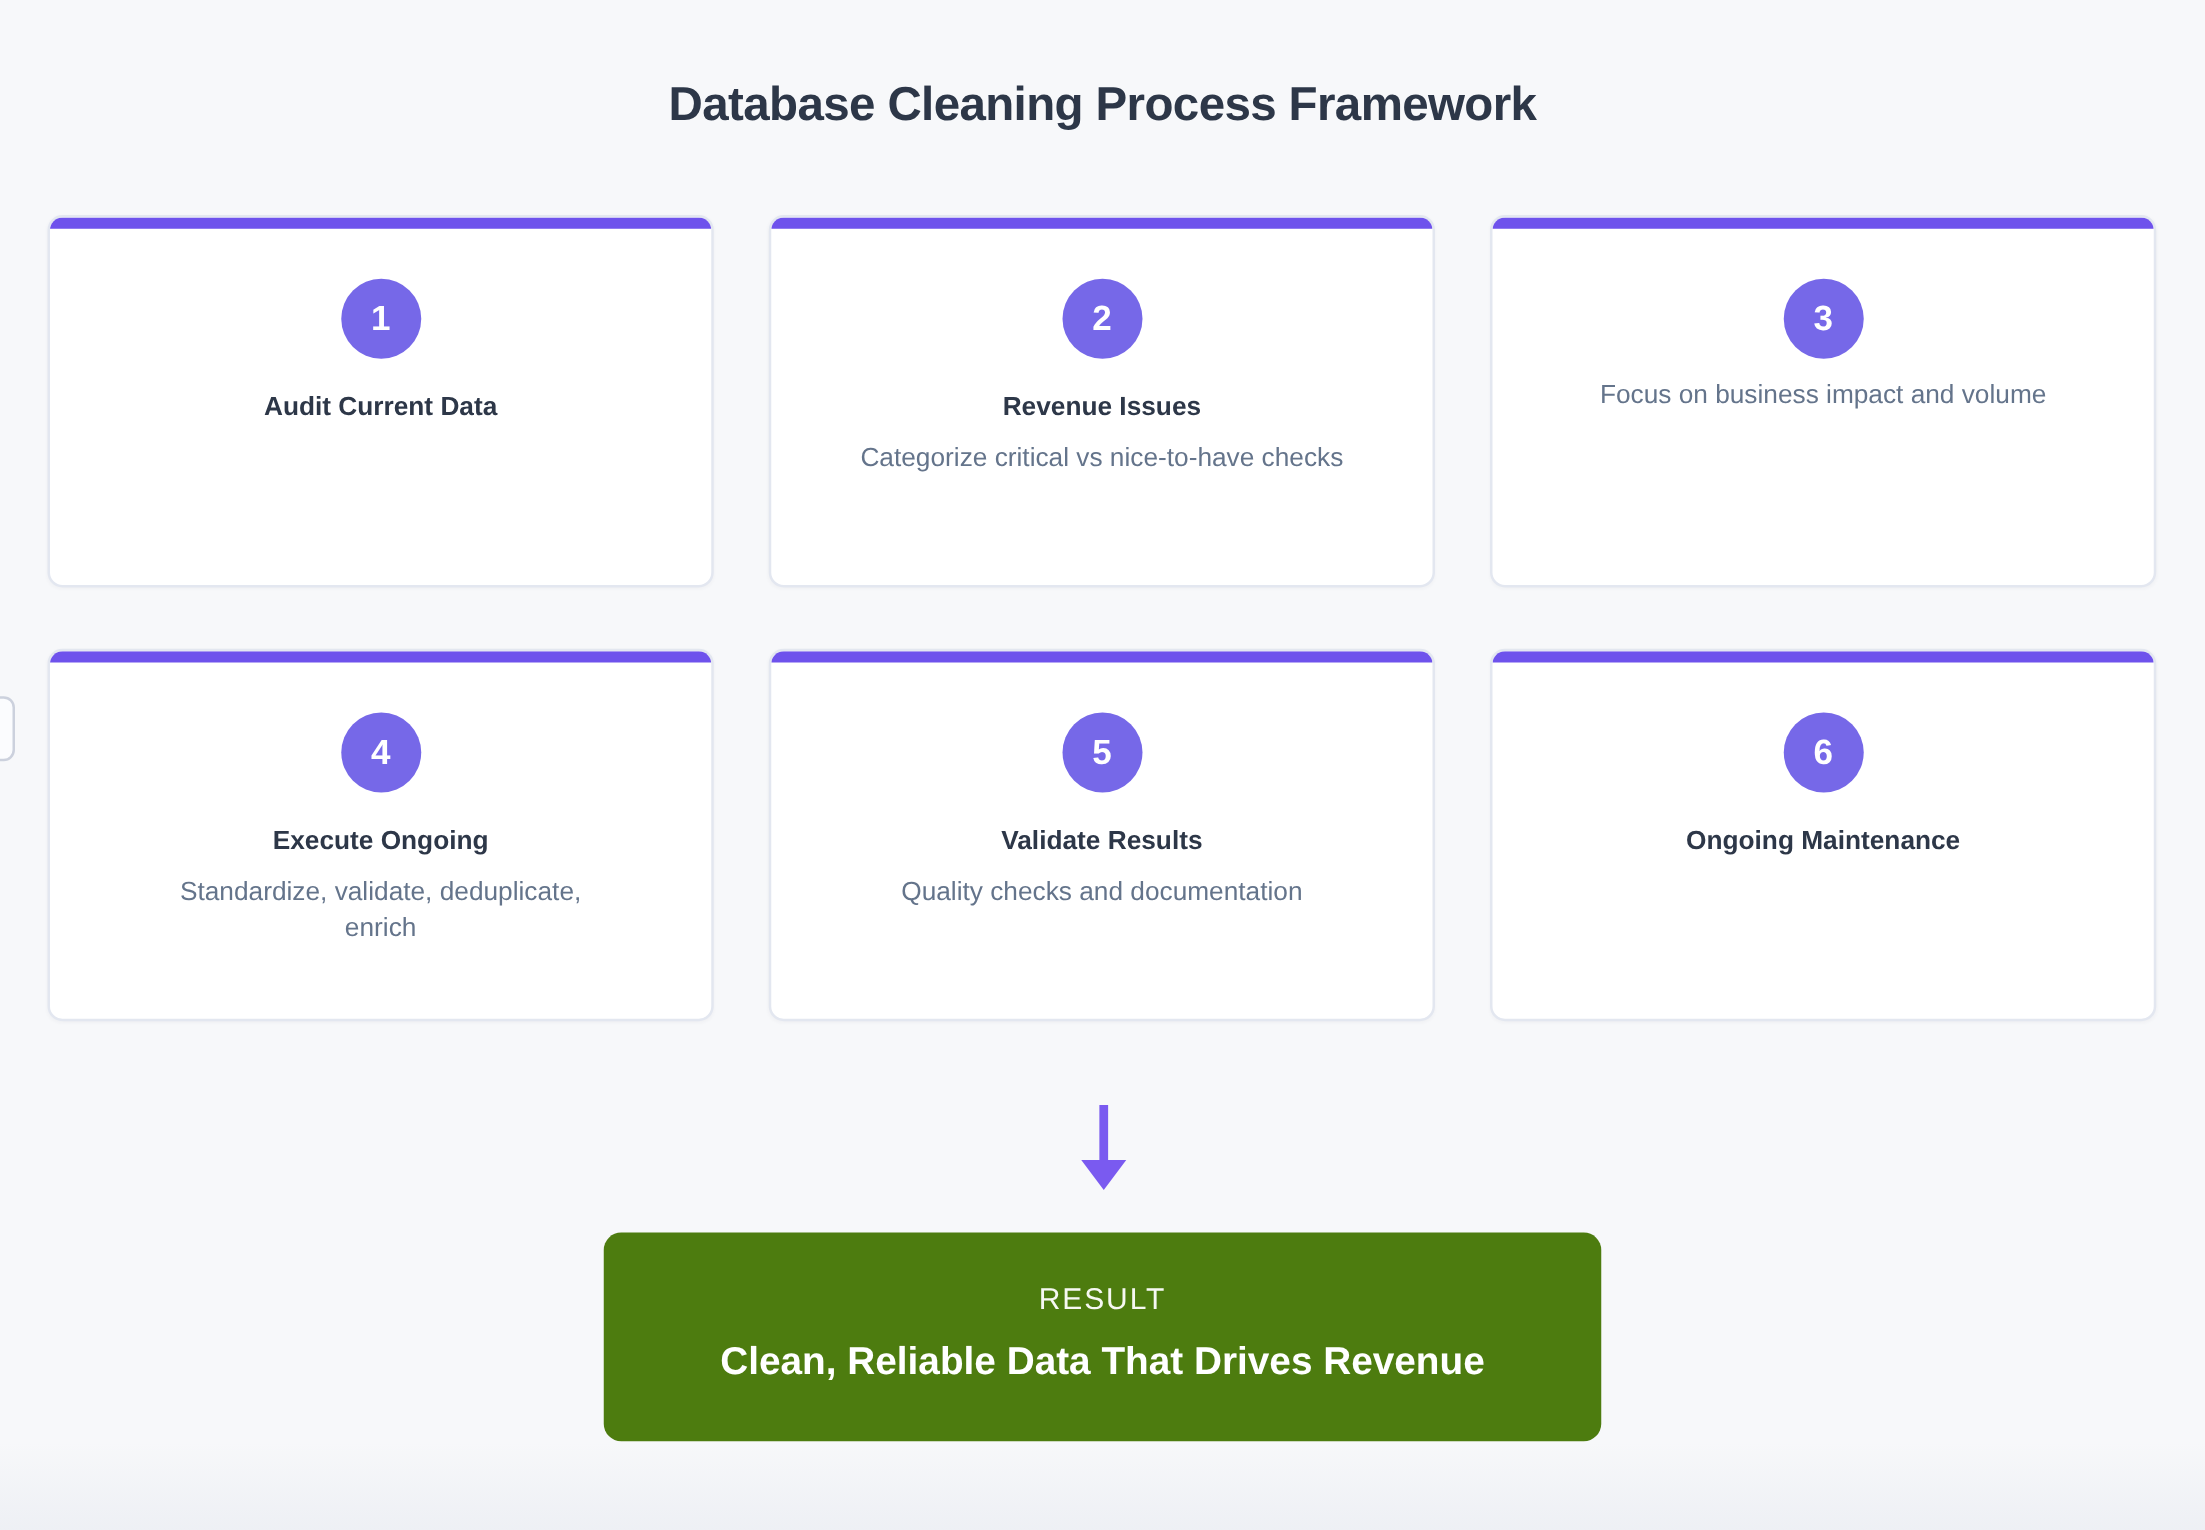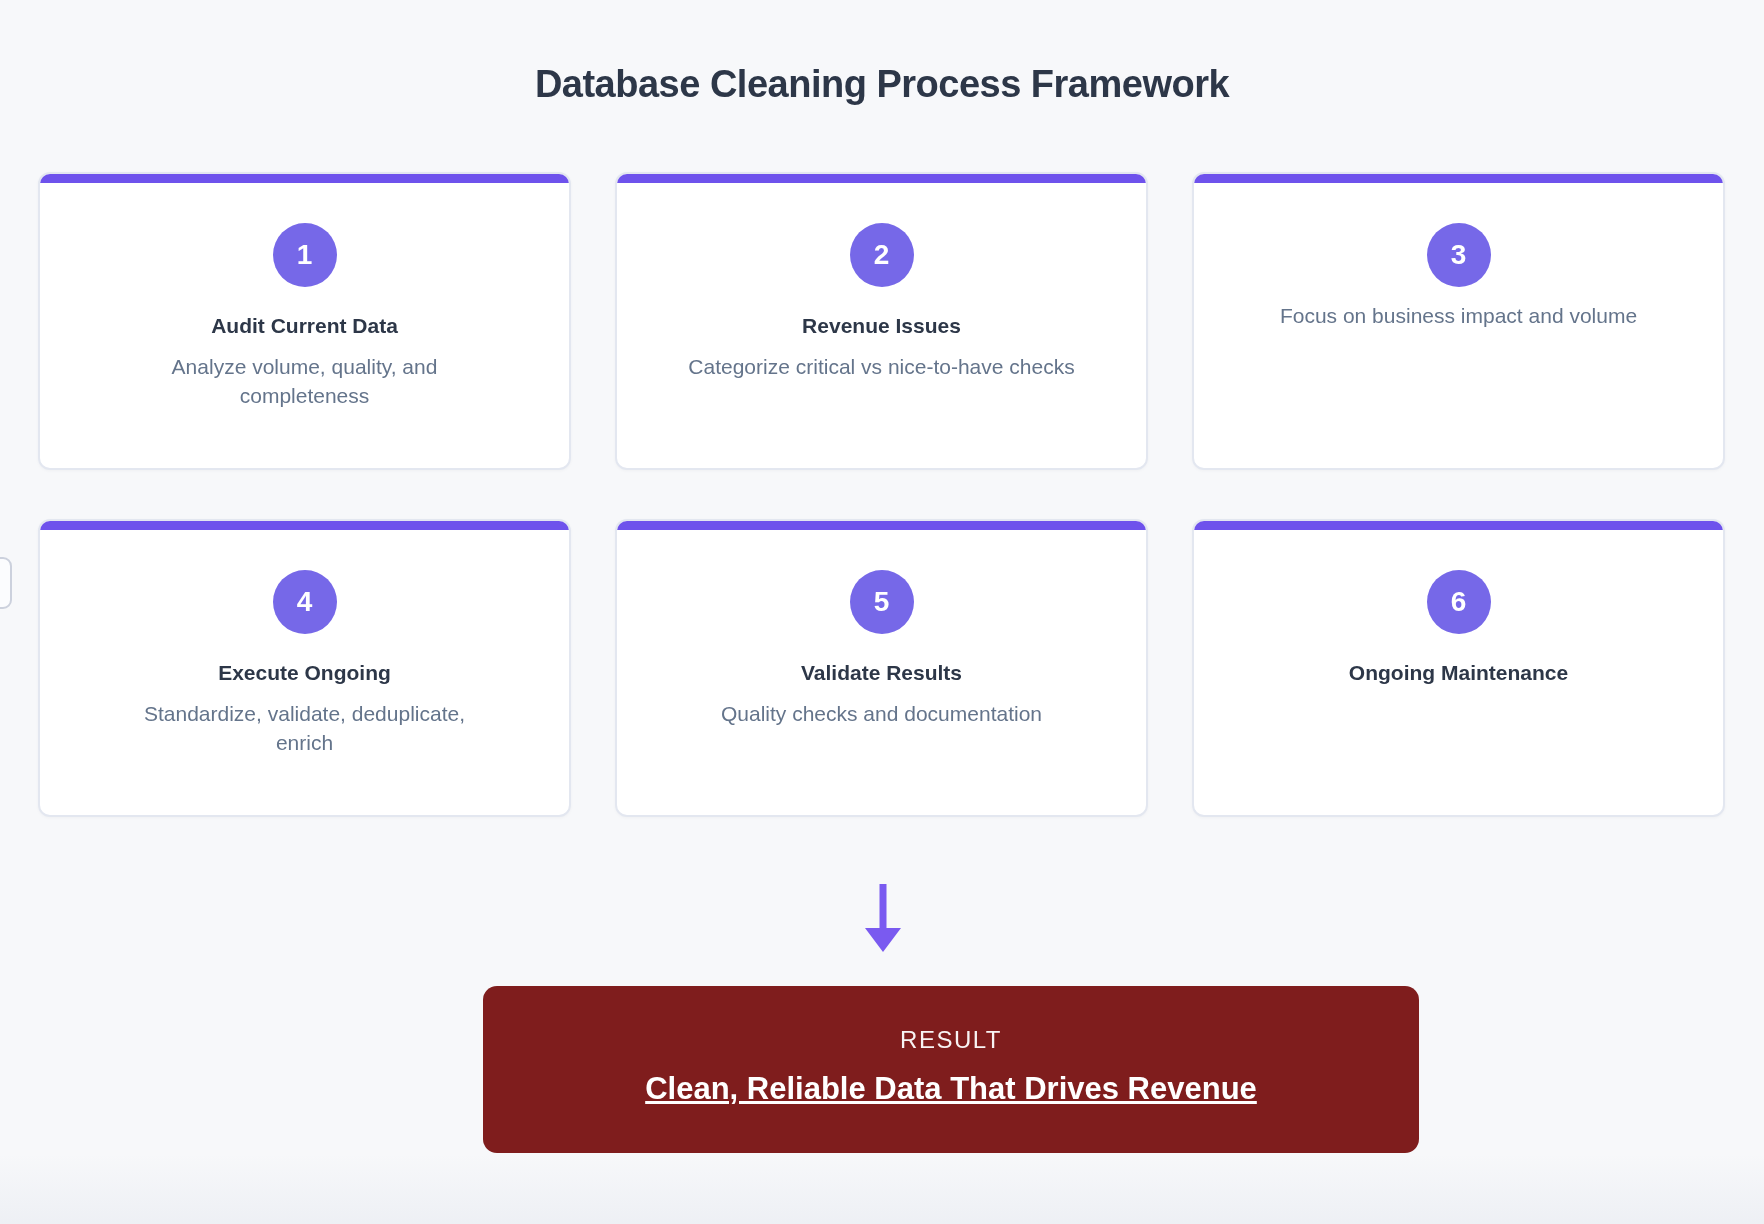--- a/index.html
+++ b/index.html
@@ -84,41 +84,40 @@
     position: absolute;
     left: 864px;
     top: 884px;
     width: 38px;
     height: 68px;
   }
   .result-box {
     position: absolute;
     left: 483px;
     top: 986px;
-    width: 936px;
+    width: 798px;
     height: 167px;
-    background: #7f1d1d;
+    background: #4d7c0f;
     border-radius: 14px;
     box-sizing: border-box;
     text-align: center;
     color: #ffffff;
   }
   .result-label {
     margin-top: 40px;
     font-size: 24px;
     font-weight: 400;
     letter-spacing: 1.5px;
     color: rgba(255,255,255,0.95);
   }
   .result-text {
     margin-top: 17px;
     font-size: 31px;
     font-weight: 700;
     color: #ffffff;
-    text-decoration: underline;
   }
   .edge-handle {
     position: absolute;
     left: -10px;
     top: 557px;
     width: 18px;
     height: 48px;
     background: #fbfcfe;
     border: 2px solid #ccd1dd;
     border-radius: 9px;
@@ -128,22 +127,20 @@
 <body>
 
 <h1 class="page-title">Database Cleaning Process Framework</h1>
 
 <div class="cards-grid">
 
   <div class="step-card">
     <div class="card-accent-bar"></div>
     <div class="step-circle">1</div>
     <div class="card-title">Audit Current Data</div>
-    <div class="card-desc">Analyze volume, quality, and
-completeness</div>
   </div>
 
   <div class="step-card">
     <div class="card-accent-bar"></div>
     <div class="step-circle">2</div>
     <div class="card-title">Revenue Issues</div>
     <div class="card-desc">Categorize critical vs nice-to-have checks</div>
   </div>
 
   <div class="step-card">

